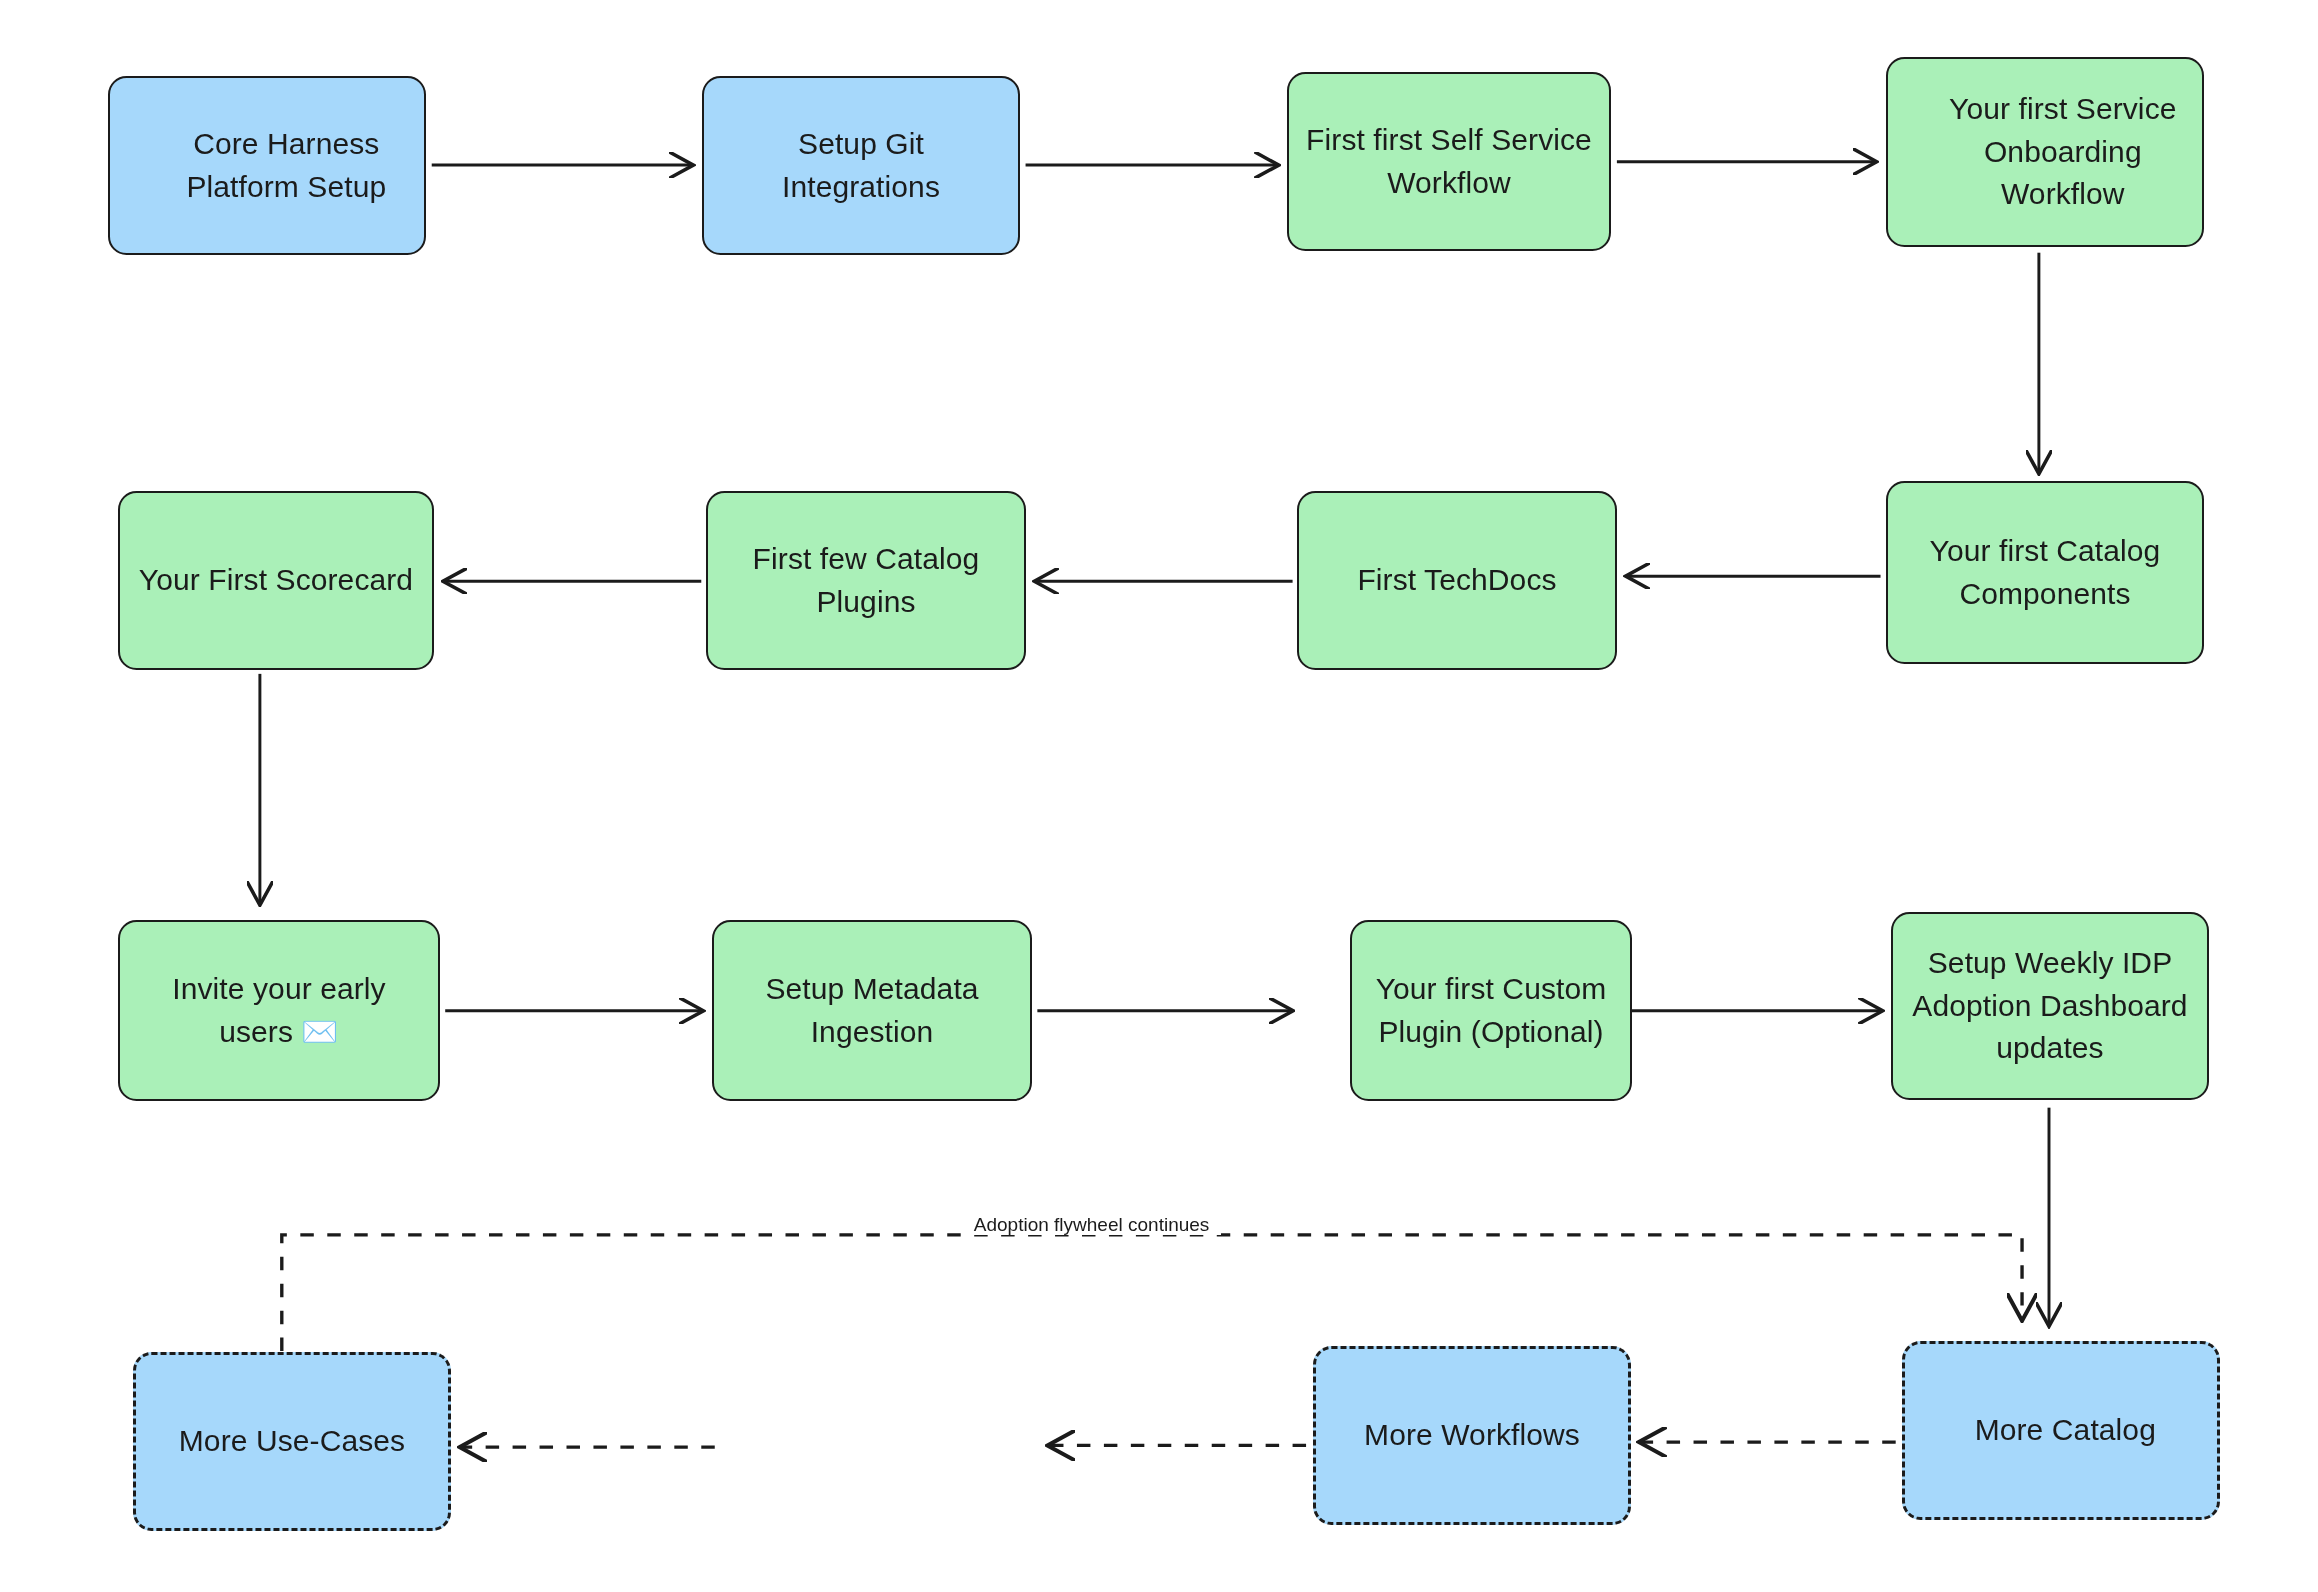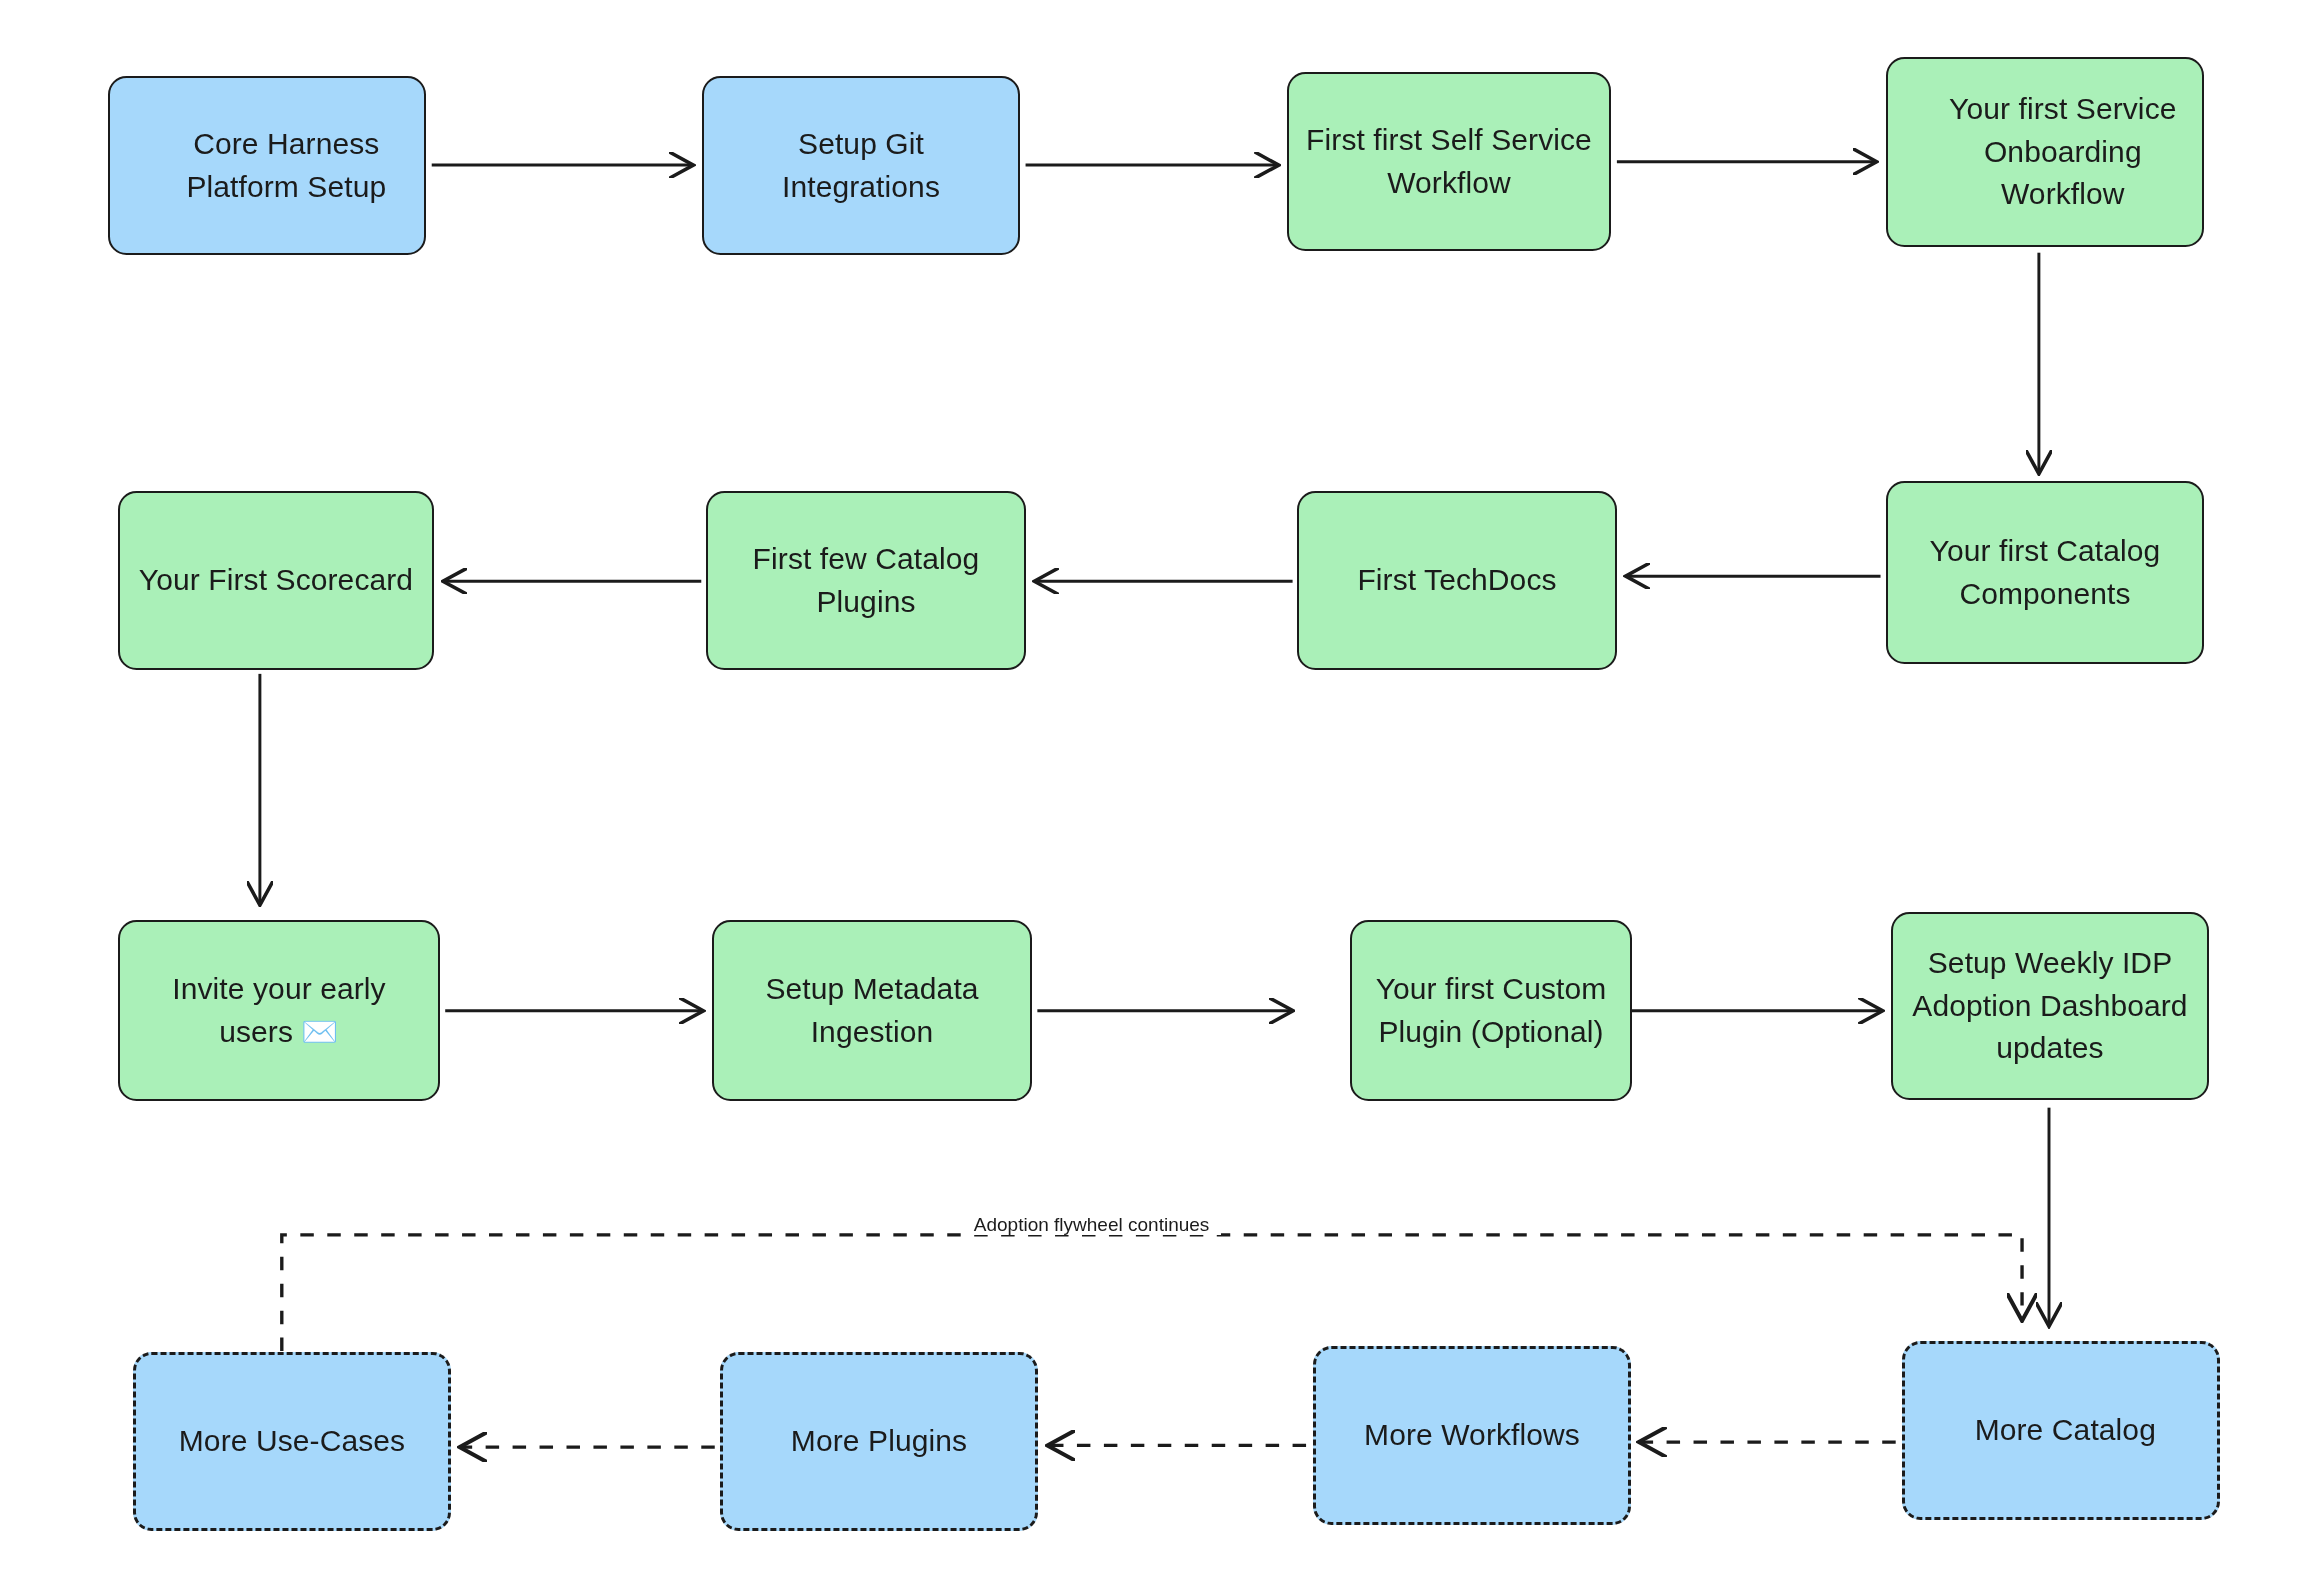--- a/index.html
+++ b/index.html
@@ -154,23 +154,20 @@
   <div class="node green" style="left:1891px; top:912px; width:318px; height:188px;">
     <span class="label">Setup Weekly IDP
 Adoption Dashboard
 updates</span>
   </div>
 
   <div class="node blue dashed" style="left:133px; top:1352px; width:318px; height:179px;">
     <span class="label">More Use-Cases</span>
   </div>
 
-  <div class="node blue dashed" style="left:720px; top:1352px; width:318px; height:179px;">
-    <span class="label">More Plugins</span>
-  </div>
 
   <div class="node blue dashed" style="left:1313px; top:1346px; width:318px; height:179px;">
     <span class="label">More Workflows</span>
   </div>
 
   <div class="node blue dashed" style="left:1902px; top:1341px; width:318px; height:179px;padding-left:17px;">
     <span class="label">More Catalog</span>
   </div>
 
   <div class="edge-label" style="left:962px; top:1213px;">Adoption flywheel continues</div>

